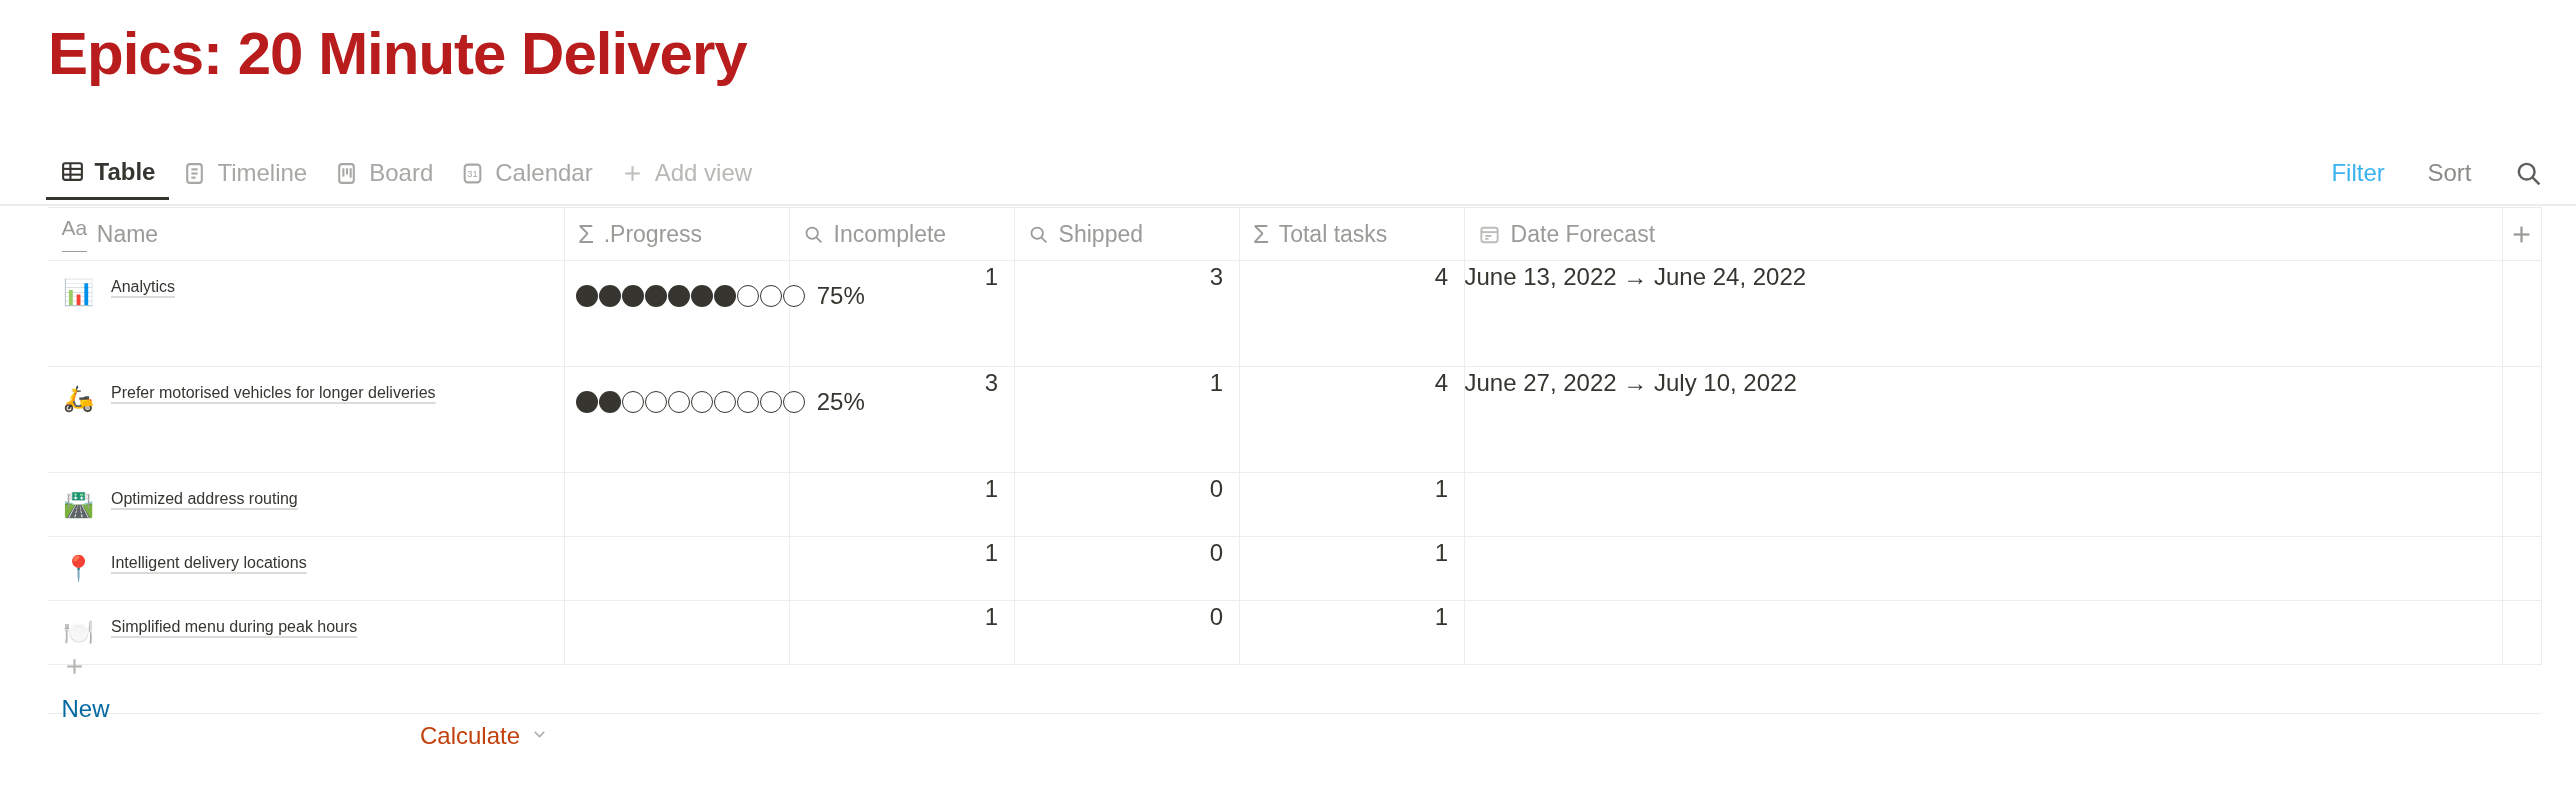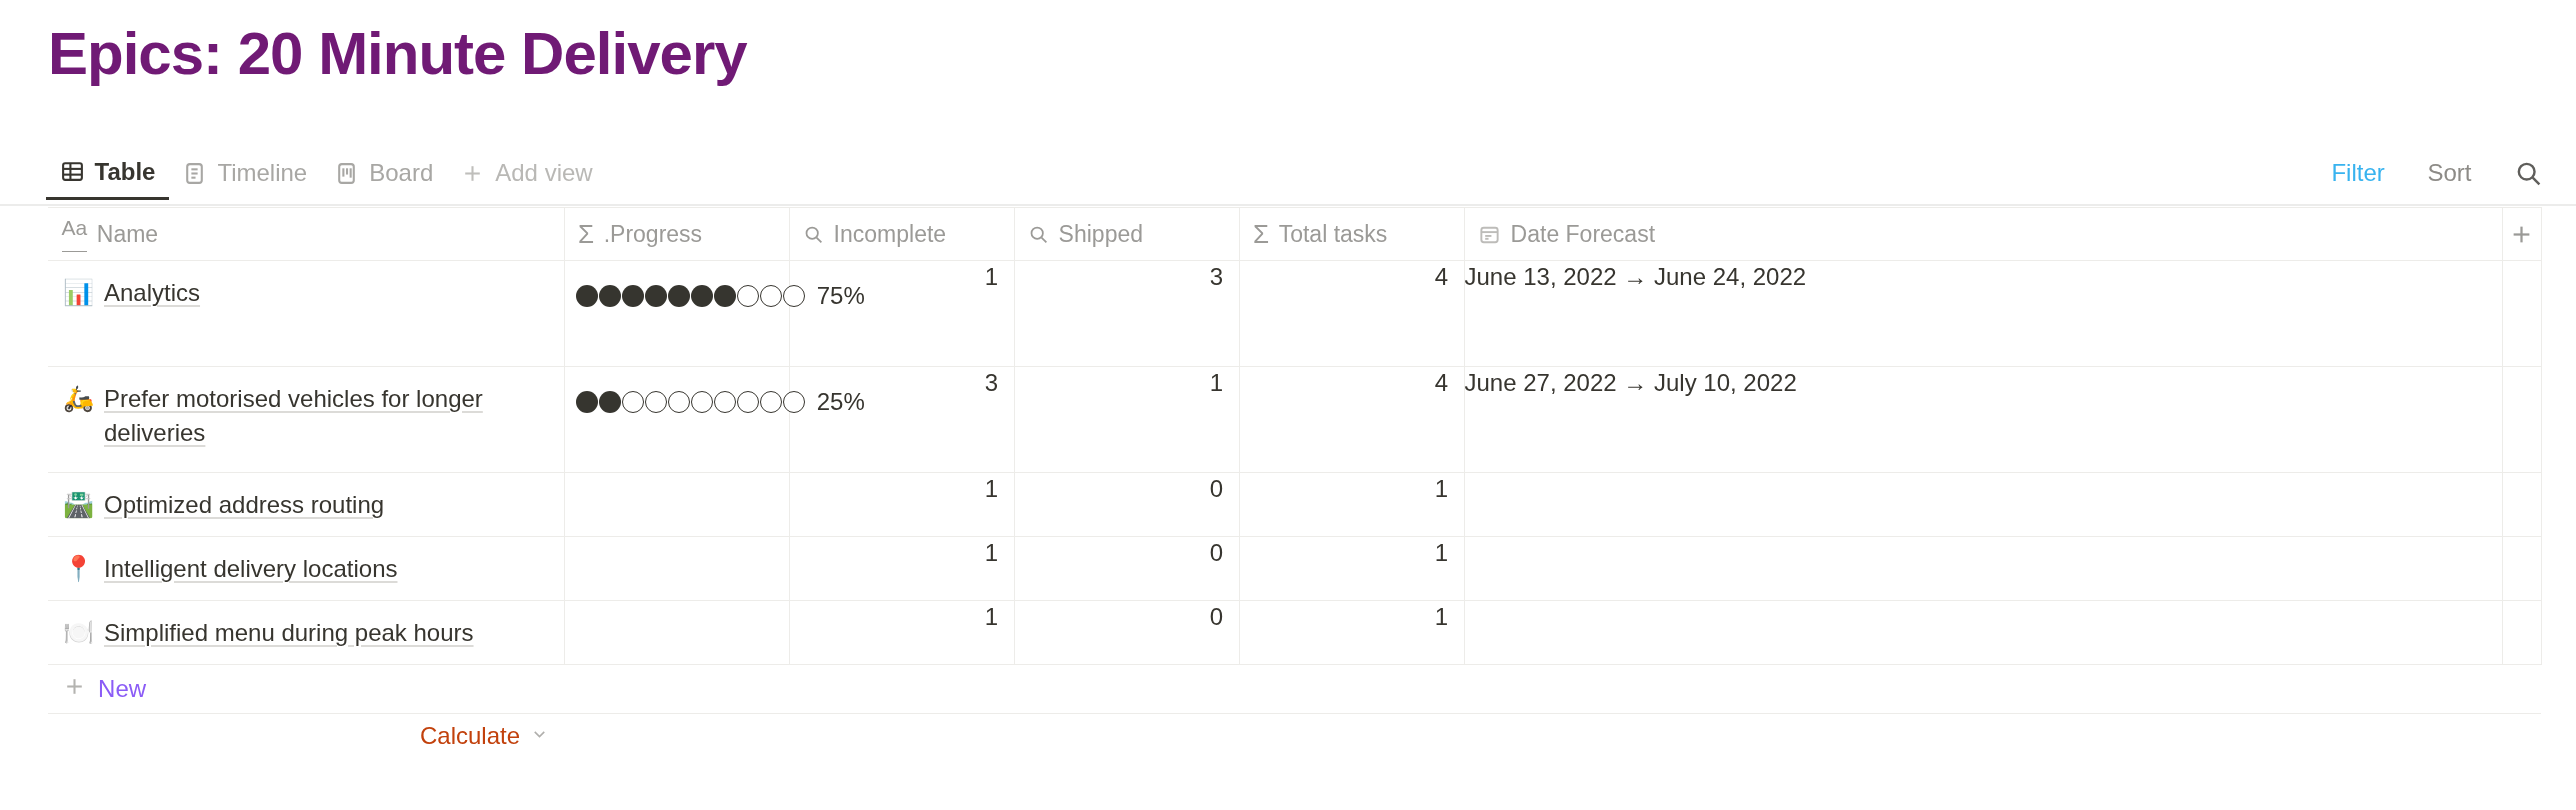--- a/index.html
+++ b/index.html
@@ -18,21 +18,21 @@
 
   
   .page-title {
     position: absolute;
     left: 48px;
     top: 21px;
     font-size: 60px;
     line-height: 1.1;
     font-weight: bold;
     letter-spacing: -1px;
-    color: #701a75;
+    color: #b91c1c;
     white-space: nowrap;
   }
 
   
   .viewbar {
     position: absolute;
     left: 0;
     top: 146px;
     width: 2576px;
     height: 60px;
@@ -183,28 +183,29 @@
     padding: 15.4px 13.5px 0 15.4px;
   }
   .row-emoji {
     font-size: 25px;
     line-height: 1.3;
     flex: none;
     width: 29px;
     text-align: center;
   }
   .row-title {
-    font-size: 24px;
+    font-size: 16px;
     color: #37352f;
     text-decoration: underline;
     text-decoration-color: #dcdbd8;
     text-underline-offset: 3.9px;
     text-decoration-thickness: 1.9px;
     cursor: pointer;
     line-height: 1.4;
+    margin-left: 7px;
   }
 
   
   .progress-cell {
     display: flex;
     align-items: center;
     gap: 0px;
     padding: 21px 9.6px 0 11.6px;
     white-space: nowrap;
   }
@@ -235,26 +236,27 @@
     top: 664px;
     width: 2493px;
     height: 50px;
     border-bottom: 1.9px solid #edece9;
     display: flex;
     align-items: center;
     box-sizing: border-box;
   }
   .newrow-inner {
     display: flex;
-    align-items: center;
+    align-items: flex-start;
     gap: 11.6px;
     padding-left: 13.5px;
-    color: #8b5cf6;
+    color: #0369a1;
     font-size: 24px;
     cursor: pointer;
+    flex-direction: column;
   }
   .newrow .plus-ico { font-size: 27px; line-height: 1; color: #b4b3b0; }
 
   
   .calcbar {
     position: absolute;
     left: 48px;
     top: 714px;
     width: 2493px;
     height: 56px;
@@ -311,20 +313,29 @@
         <svg width="25" height="25" viewBox="0 0 24 24" fill="none" stroke="#a8a7a4" stroke-width="2">
           <rect x="5" y="3" width="14" height="18" rx="2.5"></rect>
           <line x1="9" y1="7" x2="9" y2="15"></line>
           <line x1="12.5" y1="7" x2="12.5" y2="13"></line>
           <line x1="16" y1="7" x2="16" y2="16"></line>
         </svg>
       </span>
       <span class="tab-label">Board</span>
     </div>
 
+    <div class="view-tab">
+      <span class="tab-ico">
+        <svg width="25" height="25" viewBox="0 0 24 24" style="font-size:25px">
+          <rect x="4.5" y="3.5" width="15" height="17" rx="3" fill="none" stroke="#a8a7a4" stroke-width="2"></rect>
+          <text x="12" y="15.5" font-family="Liberation Sans, sans-serif" font-size="9" fill="#a8a7a4" text-anchor="middle">31</text>
+        </svg>
+      </span>
+      <span class="tab-label">Calendar</span>
+    </div>
 
     <div class="view-tab addview">
       <span class="tab-ico">
         <svg width="25" height="25" viewBox="0 0 24 24" stroke="#bfbebb" stroke-width="2">
           <line x1="12" y1="5" x2="12" y2="19"></line>
           <line x1="5" y1="12" x2="19" y2="12"></line>
         </svg>
       </span>
       <span class="tab-label">Add view</span>
     </div>

